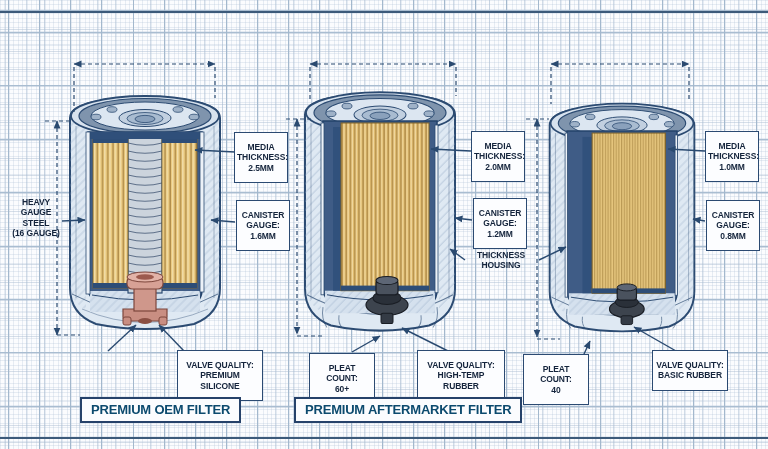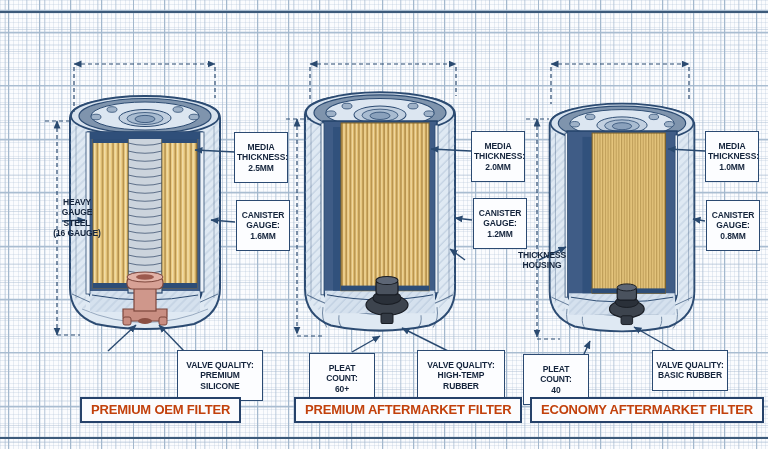--- a/index.html
+++ b/index.html
@@ -17,25 +17,24 @@
     font-family:"Liberation Sans",sans-serif;
   }
   .rule{position:absolute;left:0;width:768px;height:2px;background:#3c5a7a;z-index:1;}
   .rule.top{top:11px;} .rule.bottom{top:437px;}
   .fsvg{position:absolute;z-index:2;}
   .overlay{position:absolute;left:0;top:0;z-index:3;}
   .lbl{
     position:absolute;z-index:5;white-space:pre-line;text-align:center;
     font-weight:700;font-size:8.5px;line-height:1.22;color:#14243c;
     letter-spacing:-0.1px;
-    padding-left:41px;
   }
   .boxed{background:#fcfdff;border:1.5px solid #2b4a72;padding:9px 2px;}
   .title{
-    position:absolute;z-index:5;font-weight:700;font-size:13px;color:#c2410c;
+    position:absolute;z-index:5;font-weight:700;font-size:13px;color:#0c4a6e;
     border:2px solid #26426a;background:#fbfcfe;padding:3px 9px 4px;
     letter-spacing:-0.2px;white-space:nowrap;
   }
 </style>
 </head>
 <body>
 
 <div class="canvas">
 
   <div class="rule top"></div>
@@ -292,15 +291,14 @@
   <div class="lbl boxed" style="left:706px;top:200px;width:48px">CANISTER
 GAUGE:
 0.8MM</div>
   <div class="lbl boxed" style="left:523px;top:354px;width:60px">PLEAT COUNT:
 40</div>
   <div class="lbl boxed" style="left:652px;top:350px;width:70px">VALVE QUALITY:
 BASIC RUBBER</div>
 
   <div class="title" style="left:80px;top:397px">PREMIUM OEM FILTER</div>
   <div class="title" style="left:294px;top:397px">PREMIUM AFTERMARKET FILTER</div>
-  <div class="title" style="left:530px;top:397px">ECONOMY AFTERMARKET FILTER</div>
 
 </div>
 
 </body></html>

